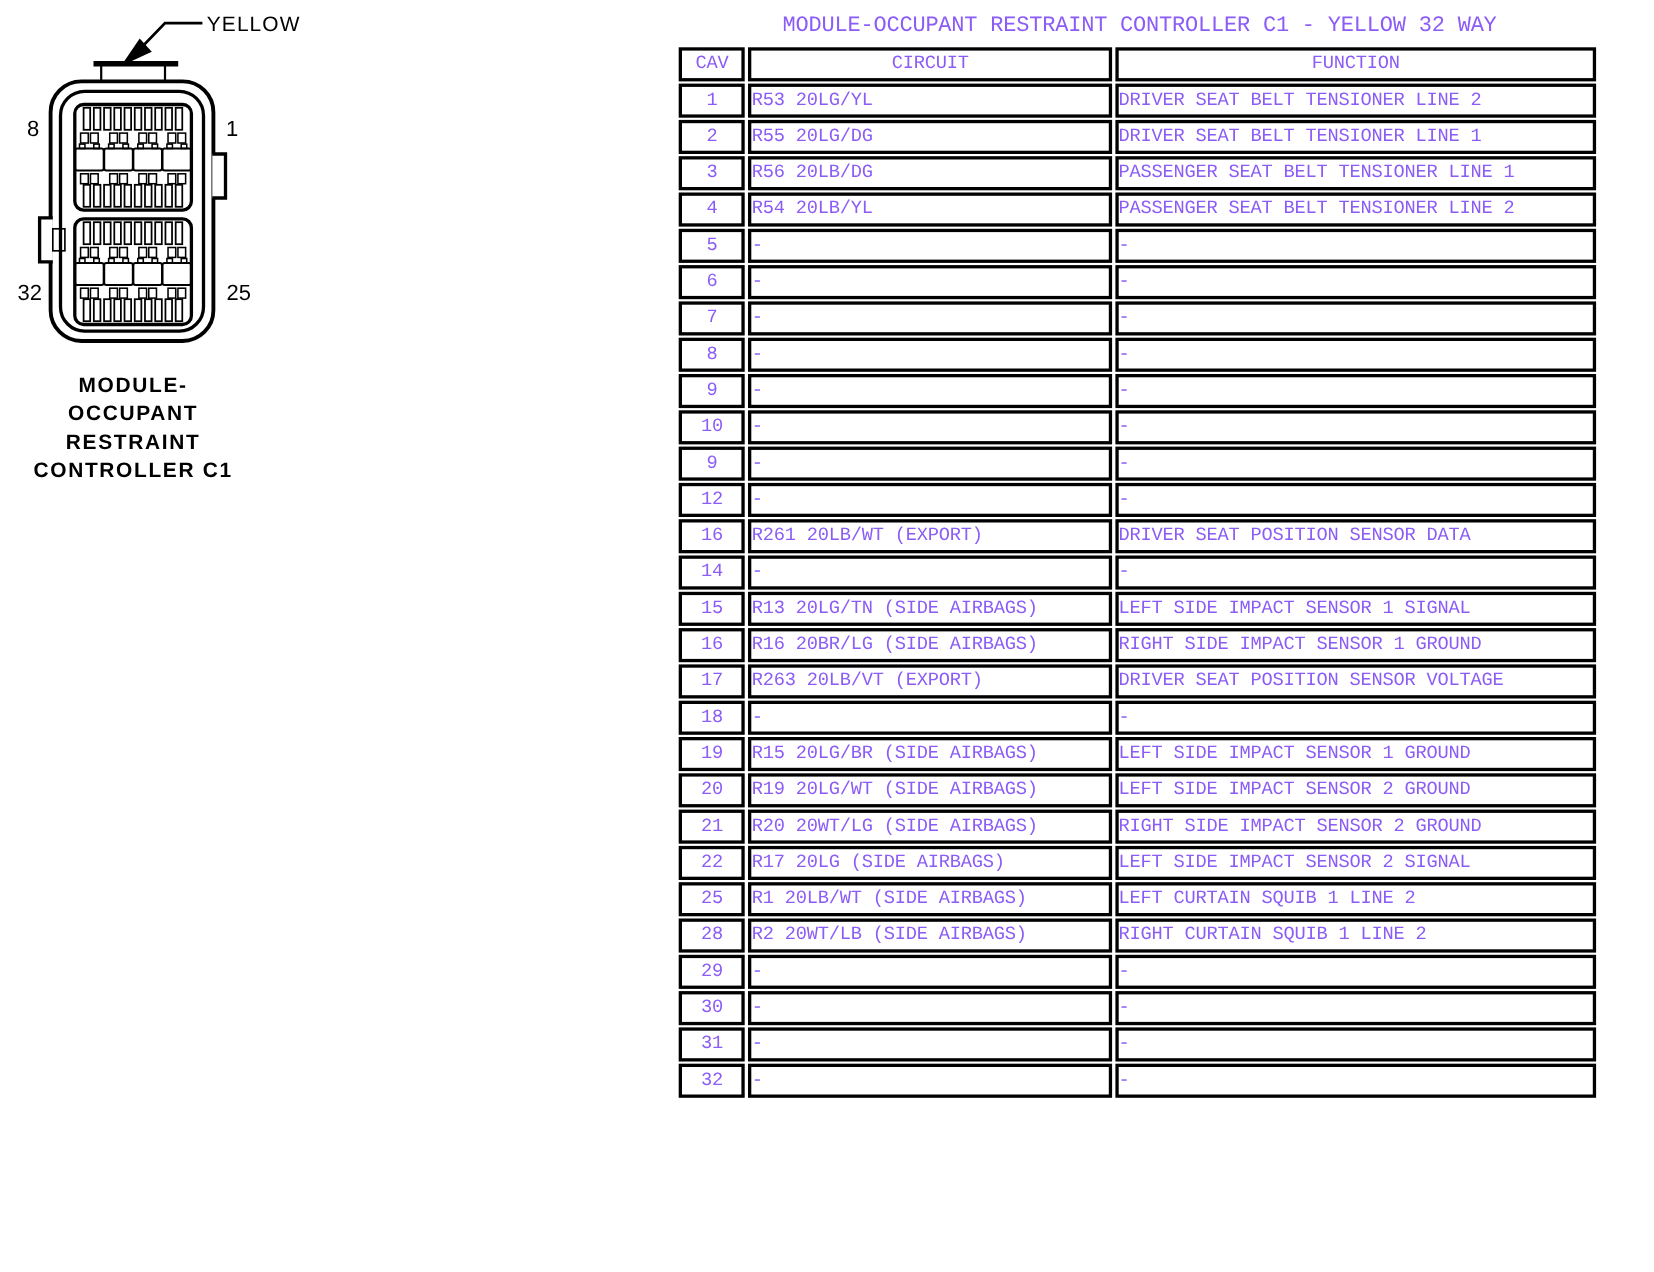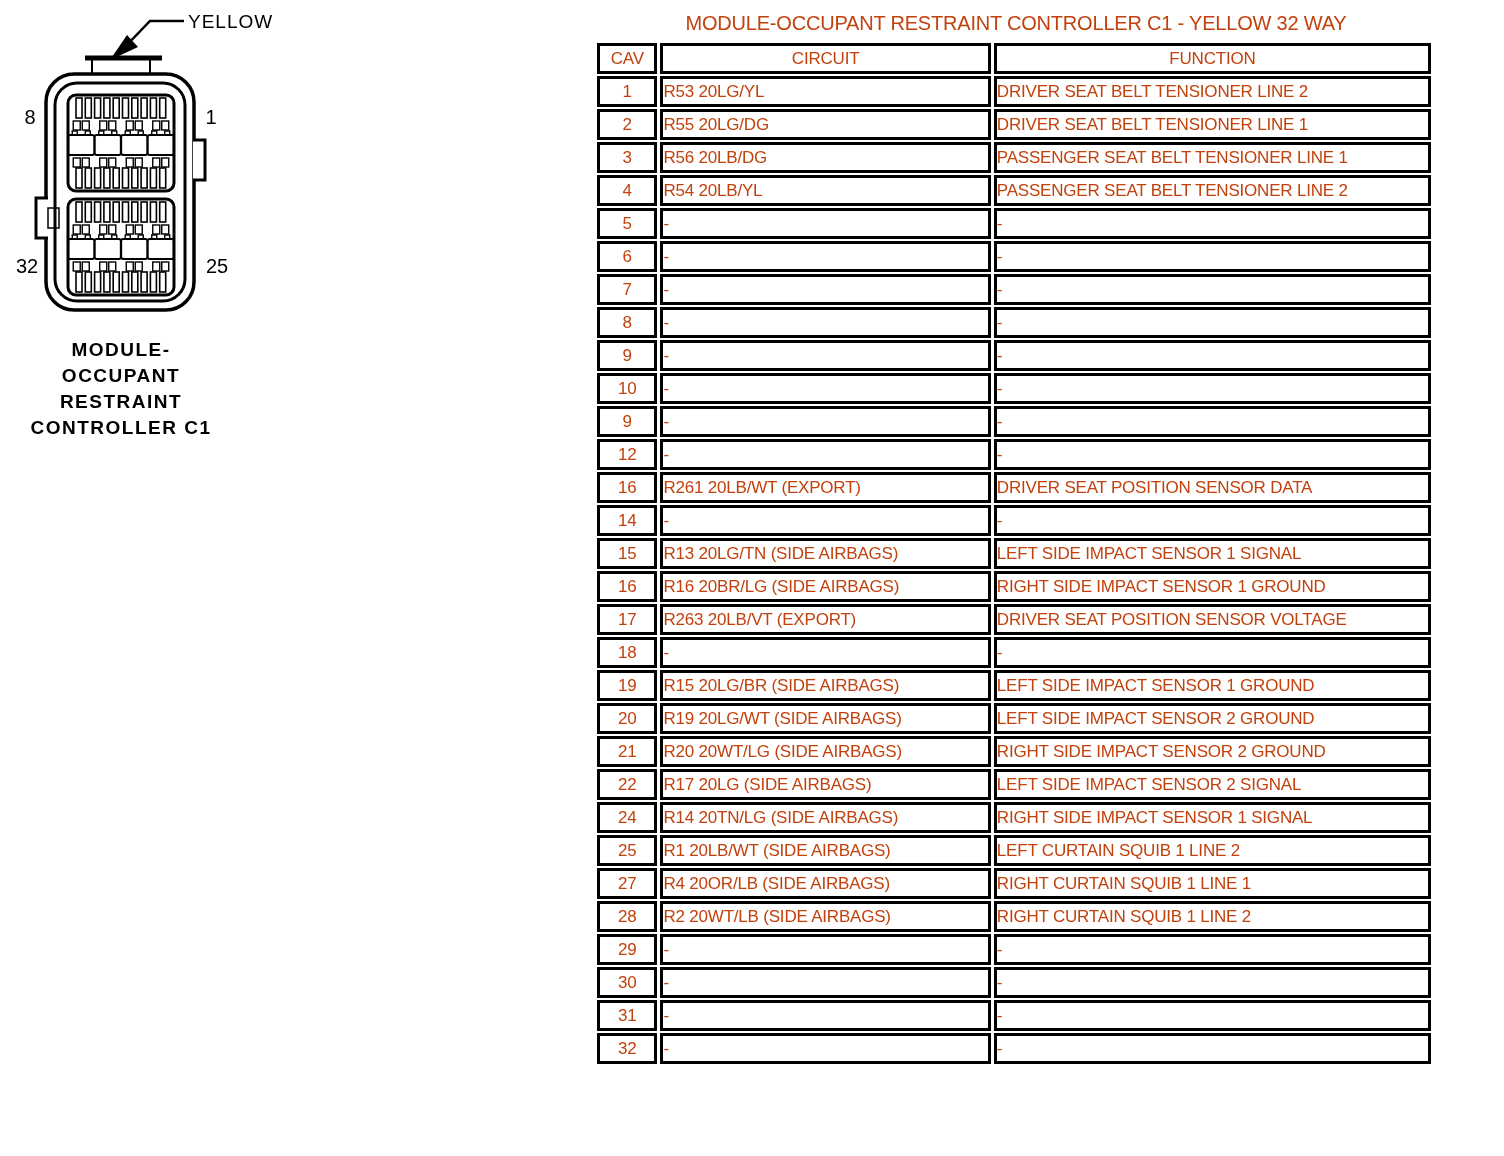--- a/index.html
+++ b/index.html
@@ -2,30 +2,30 @@
 <html><head>
 <meta charset="utf-8">
 <style>
   html,body{margin:0;padding:0;background:#fff;}
   .page{
     position:relative;
     width:1504px;height:1156px;
     background:#fff;
     font-family:"Liberation Sans", sans-serif;
     font-stretch:condensed;
-    color:#c2410c;
+    color:#8b5cf6;
   }
   
   .figure{position:absolute;left:0;top:0;width:280px;height:460px;}
   .figure svg{display:block;}
   .svg-label{font-family:"Liberation Sans",sans-serif;font-size:20px;fill:#000;}
   .svg-color-label{font-family:"Liberation Sans",sans-serif;font-size:19px;letter-spacing:1px;fill:#000;}
   .svg-caption{font-family:"Liberation Sans",sans-serif;font-size:19px;font-weight:bold;letter-spacing:1.5px;fill:#000;}
   
-  .table-area{position:absolute;left:594px;top:12px;width:844px;}
+  .table-area{position:absolute;left:614px;top:12px;width:844px;font-family:Liberation Mono, monospace;}
   .table-title{
     text-align:center;font-size:20px;letter-spacing:-0.2px;
     white-space:nowrap;margin-bottom:6px;
   }
   table.pinout{
     border-collapse:separate;border-spacing:3px 2px;
     table-layout:fixed;width:840px;
   }
   table.pinout th, table.pinout td{
     border:3px solid #000;
@@ -291,35 +291,25 @@
     <td class="col-cav">21</td>
     <td class="col-circuit">R20 20WT/LG (SIDE AIRBAGS)</td>
     <td class="col-function">RIGHT SIDE IMPACT SENSOR 2 GROUND</td>
   </tr>
           <tr>
     <td class="col-cav">22</td>
     <td class="col-circuit">R17 20LG (SIDE AIRBAGS)</td>
     <td class="col-function">LEFT SIDE IMPACT SENSOR 2 SIGNAL</td>
   </tr>
           <tr>
-    <td class="col-cav">24</td>
-    <td class="col-circuit">R14 20TN/LG (SIDE AIRBAGS)</td>
-    <td class="col-function">RIGHT SIDE IMPACT SENSOR 1 SIGNAL</td>
-  </tr>
-          <tr>
     <td class="col-cav">25</td>
     <td class="col-circuit">R1 20LB/WT (SIDE AIRBAGS)</td>
     <td class="col-function">LEFT CURTAIN SQUIB 1 LINE 2</td>
   </tr>
           <tr>
-    <td class="col-cav">27</td>
-    <td class="col-circuit">R4 20OR/LB (SIDE AIRBAGS)</td>
-    <td class="col-function">RIGHT CURTAIN SQUIB 1 LINE 1</td>
-  </tr>
-          <tr>
     <td class="col-cav">28</td>
     <td class="col-circuit">R2 20WT/LB (SIDE AIRBAGS)</td>
     <td class="col-function">RIGHT CURTAIN SQUIB 1 LINE 2</td>
   </tr>
           <tr>
     <td class="col-cav">29</td>
     <td class="col-circuit">-</td>
     <td class="col-function">-</td>
   </tr>
           <tr>

